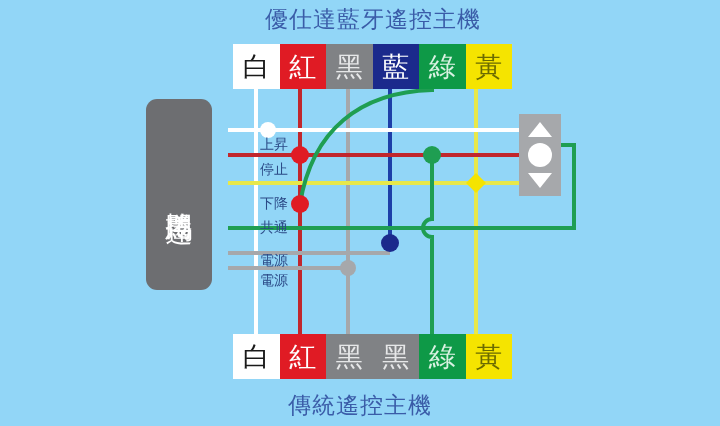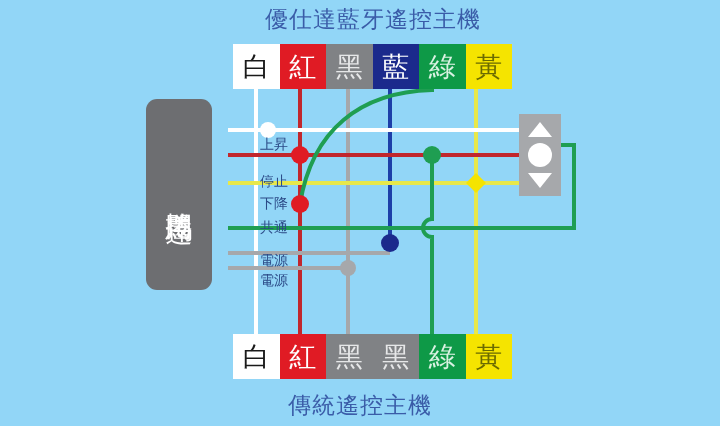--- a/index.html
+++ b/index.html
@@ -137,21 +137,21 @@
     <div class="cblock" style="background: rgb(245, 228, 0); color: rgb(107, 107, 0);">
         <span>黃</span>
       </div>
   </div>
 
   <div id="motor" style="background: rgb(109, 110, 113);">
     <div id="motor-label" style="color: rgb(255, 255, 255);">捲門馬達</div>
   </div>
 
   <div class="tlabel" style="top:134px">上昇</div>
-  <div class="tlabel" style="top:171px">停止</div>
+  <div class="tlabel" style="top:159px">停止</div>
   <div class="tlabel" style="top:193px">下降</div>
   <div class="tlabel" style="top:217px">共通</div>
   <div class="tlabel" style="top:250px">電源</div>
   <div class="tlabel" style="top:270px">電源</div>
 
   <div id="remote" style="background: rgb(166, 168, 171);">
     <div class="rbtn" id="btn-up"></div>
     <div class="rbtn" id="btn-stop"></div>
     <div class="rbtn" id="btn-down"></div>
   </div>

